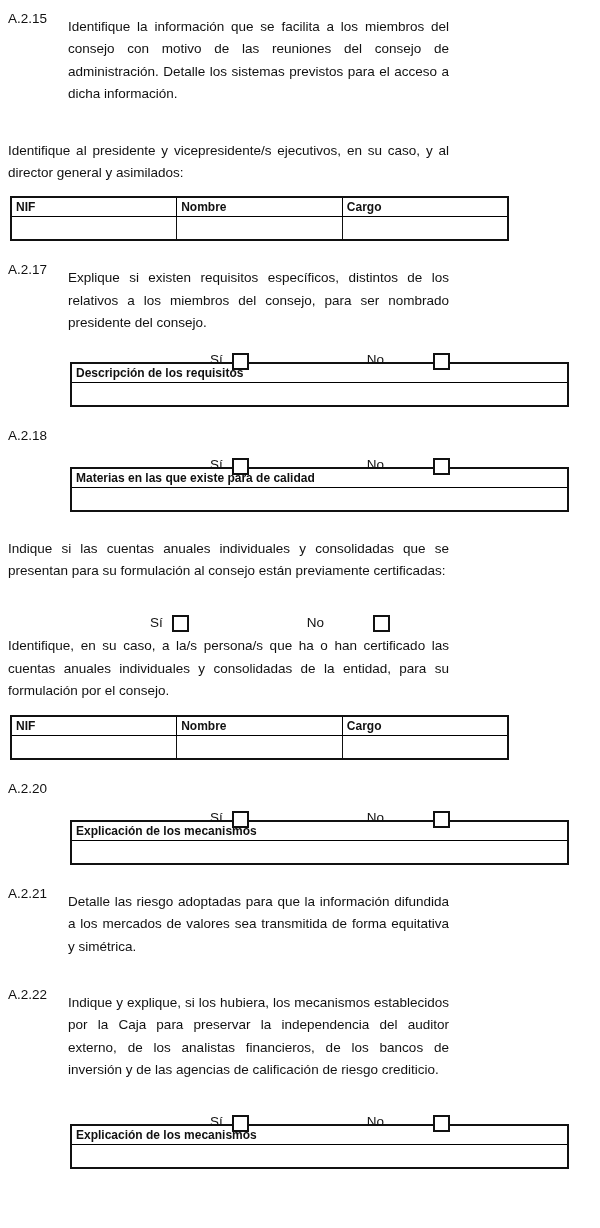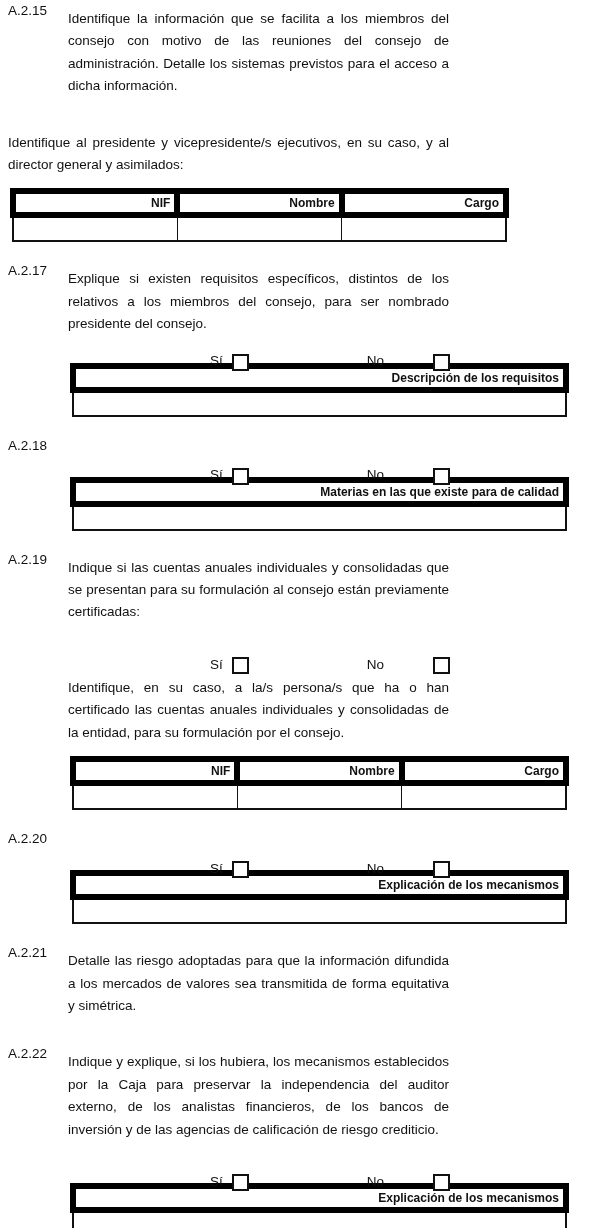--- a/index.html
+++ b/index.html
@@ -13,20 +13,21 @@
     height: 1228px;
     font-family: "Liberation Sans", sans-serif;
     font-size: 13.5px;
     line-height: 22.4px;
     color: #111111;
   }
   .page {
     box-sizing: border-box;
     width: 480px;
     height: 1228px;
+    padding-top: 8px;
   }
   .section {
     display: flex;
     margin-bottom: 18px;
   }
   .section-label {
     flex: none;
     width: 60px;
     padding-left: 8px;
     box-sizing: border-box;
@@ -74,24 +75,24 @@
   }
   table.form-table {
     border-collapse: collapse;
     table-layout: fixed;
     width: 499px;
     margin-left: 10px;
     margin-top: 12px;
     border: 2px solid #111111;
   }
   table.form-table th {
-    border: 6px solid #000000;
+    border: 1px solid #000000;
     font-size: 12px;
     font-weight: bold;
-    text-align: right;
+    text-align: left;
     height: 18px;
     line-height: 18px;
     padding: 0 4px;
     white-space: nowrap;
     overflow: hidden;
   }
   table.form-table td {
     border: 1px solid #111111;
     height: 22px;
     padding: 0 4px;
@@ -177,21 +178,20 @@
           </thead>
           <tbody>
             <tr>
               <td></td>
             </tr>
           </tbody>
         </table>
       </div>
     </div>
     <div class="section">
-      <div class="section-label">A.2.19</div>
       <div class="section-content">
         <p class="para">Indique si las cuentas anuales individuales y consolidadas que se presentan para su formulación al consejo están previamente certificadas:</p>
         <div class="yesno">
           <span class="opt">
             <span class="opt-label">Sí</span>
             <span class="checkbox" role="checkbox" aria-checked="false"></span>
           </span>
           <span class="opt">
             <span class="opt-label">No</span>
             <span class="checkbox" role="checkbox" aria-checked="false"></span>

